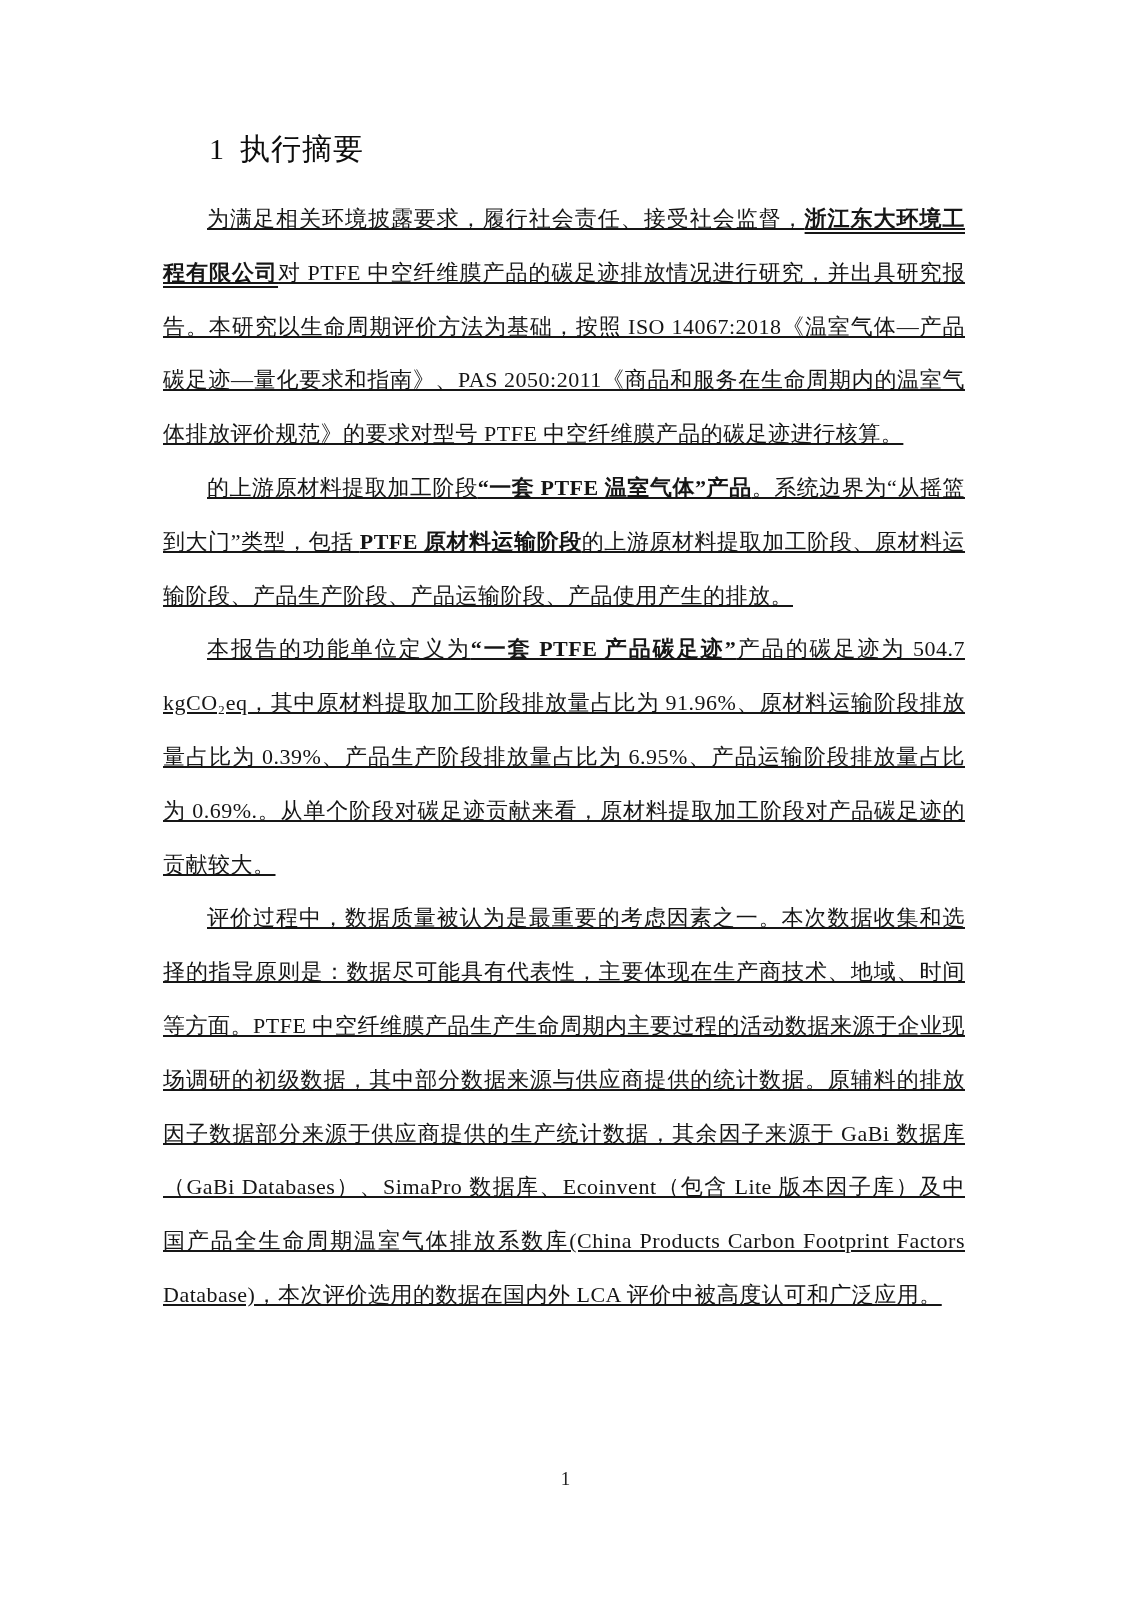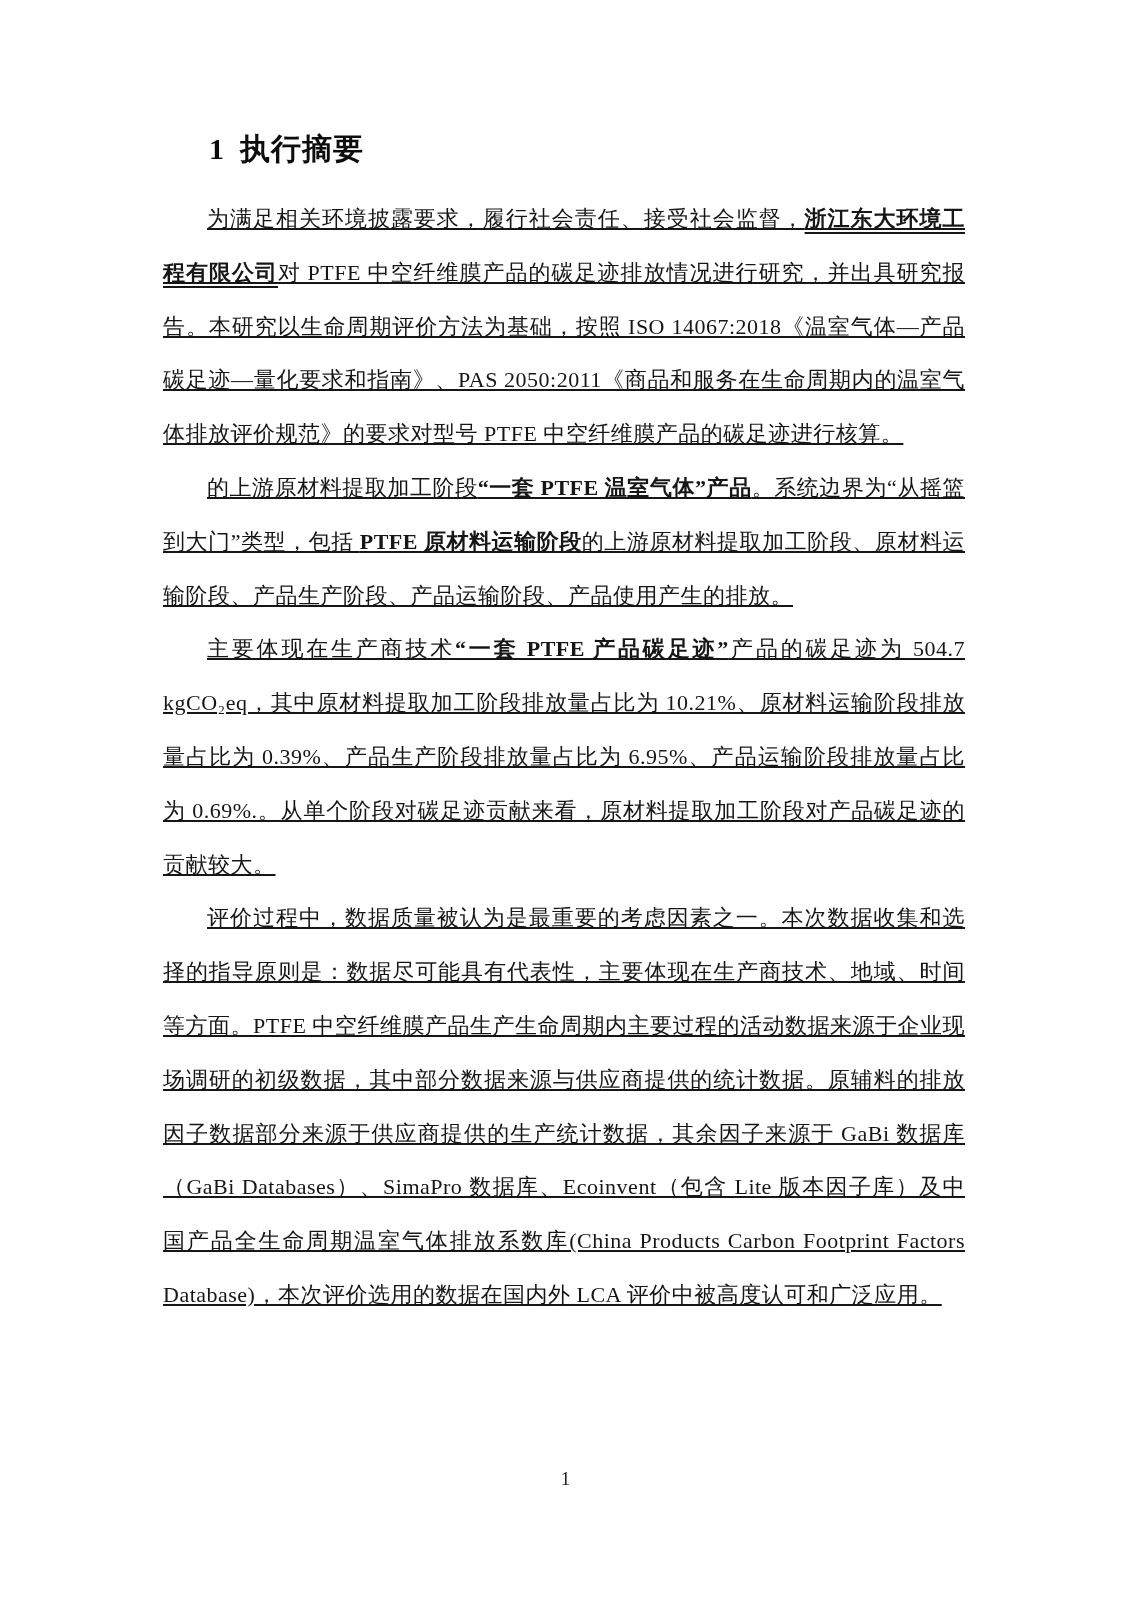--- a/index.html
+++ b/index.html
@@ -19,21 +19,21 @@
     left: 163px;
     top: 0;
     width: 802px;
   }
   h1.heading {
     margin: 0;
     padding-top: 132px;
     padding-left: 46px;
     font-size: 30px;
     line-height: 34px;
-    font-weight: bold;
+    font-weight: normal;
     color: #0d0d0d;
     letter-spacing: 1px;
   }
   .heading .num {
     margin-right: 16px;
     letter-spacing: 0;
   }
   .body-text {
     margin-top: 26px;
   }
@@ -66,18 +66,18 @@
   }
 </style>
 </head>
 <body>
 
 <div class="sheet">
   <h1 class="heading"><span class="num">1</span><span>执行摘要</span></h1>
   <div class="body-text">
       <p class="para"><span>为满足相关环境披露要求，履行社会责任、接受社会监督，</span><span class="bold underline">浙江东大环境工程有限公司</span><span>对 PTFE 中空纤维膜产品的碳足迹排放情况进行研究，并出具研究报告。本研究以生命周期评价方法为基础，按照 ISO 14067:2018《温室气体—产品碳足迹—量化要求和指南》、PAS 2050:2011《商品和服务在生命周期内的温室气体排放评价规范》的要求对型号 PTFE 中空纤维膜产品的碳足迹进行核算。</span></p>
       <p class="para"><span>的上游原材料提取加工阶段</span><span class="bold">“一套 PTFE 温室气体”产品</span><span>。系统边界为“从摇篮到大门”类型，包括 </span><span class="bold">PTFE 原材料运输阶段</span><span>的上游原材料提取加工阶段、原材料运输阶段、产品生产阶段、产品运输阶段、产品使用产生的排放。</span></p>
-      <p class="para"><span>主要体现在生产商技术</span><span class="bold">“一套 PTFE 产品碳足迹”</span><span>产品的碳足迹为 504.7 kgCO₂eq，其中原材料提取加工阶段排放量占比为 10.21%、原材料运输阶段排放量占比为 0.39%、产品生产阶段排放量占比为 6.95%、产品运输阶段排放量占比为 0.69%.。从单个阶段对碳足迹贡献来看，原材料提取加工阶段对产品碳足迹的贡献较大。</span></p>
+      <p class="para"><span>本报告的功能单位定义为</span><span class="bold">“一套 PTFE 产品碳足迹”</span><span>产品的碳足迹为 504.7 kgCO₂eq，其中原材料提取加工阶段排放量占比为 91.96%、原材料运输阶段排放量占比为 0.39%、产品生产阶段排放量占比为 6.95%、产品运输阶段排放量占比为 0.69%.。从单个阶段对碳足迹贡献来看，原材料提取加工阶段对产品碳足迹的贡献较大。</span></p>
       <p class="para"><span>评价过程中，数据质量被认为是最重要的考虑因素之一。本次数据收集和选择的指导原则是：数据尽可能具有代表性，主要体现在生产商技术、地域、时间等方面。PTFE 中空纤维膜产品生产生命周期内主要过程的活动数据来源于企业现场调研的初级数据，其中部分数据来源与供应商提供的统计数据。原辅料的排放因子数据部分来源于供应商提供的生产统计数据，其余因子来源于 GaBi 数据库（GaBi Databases）、SimaPro 数据库、Ecoinvent（包含 Lite 版本因子库）及中国产品全生命周期温室气体排放系数库(China Products Carbon Footprint Factors Database)，本次评价选用的数据在国内外 LCA 评价中被高度认可和广泛应用。</span></p>
     </div>
 </div>
 
 <div class="footer">1</div>
 
 </body></html>

